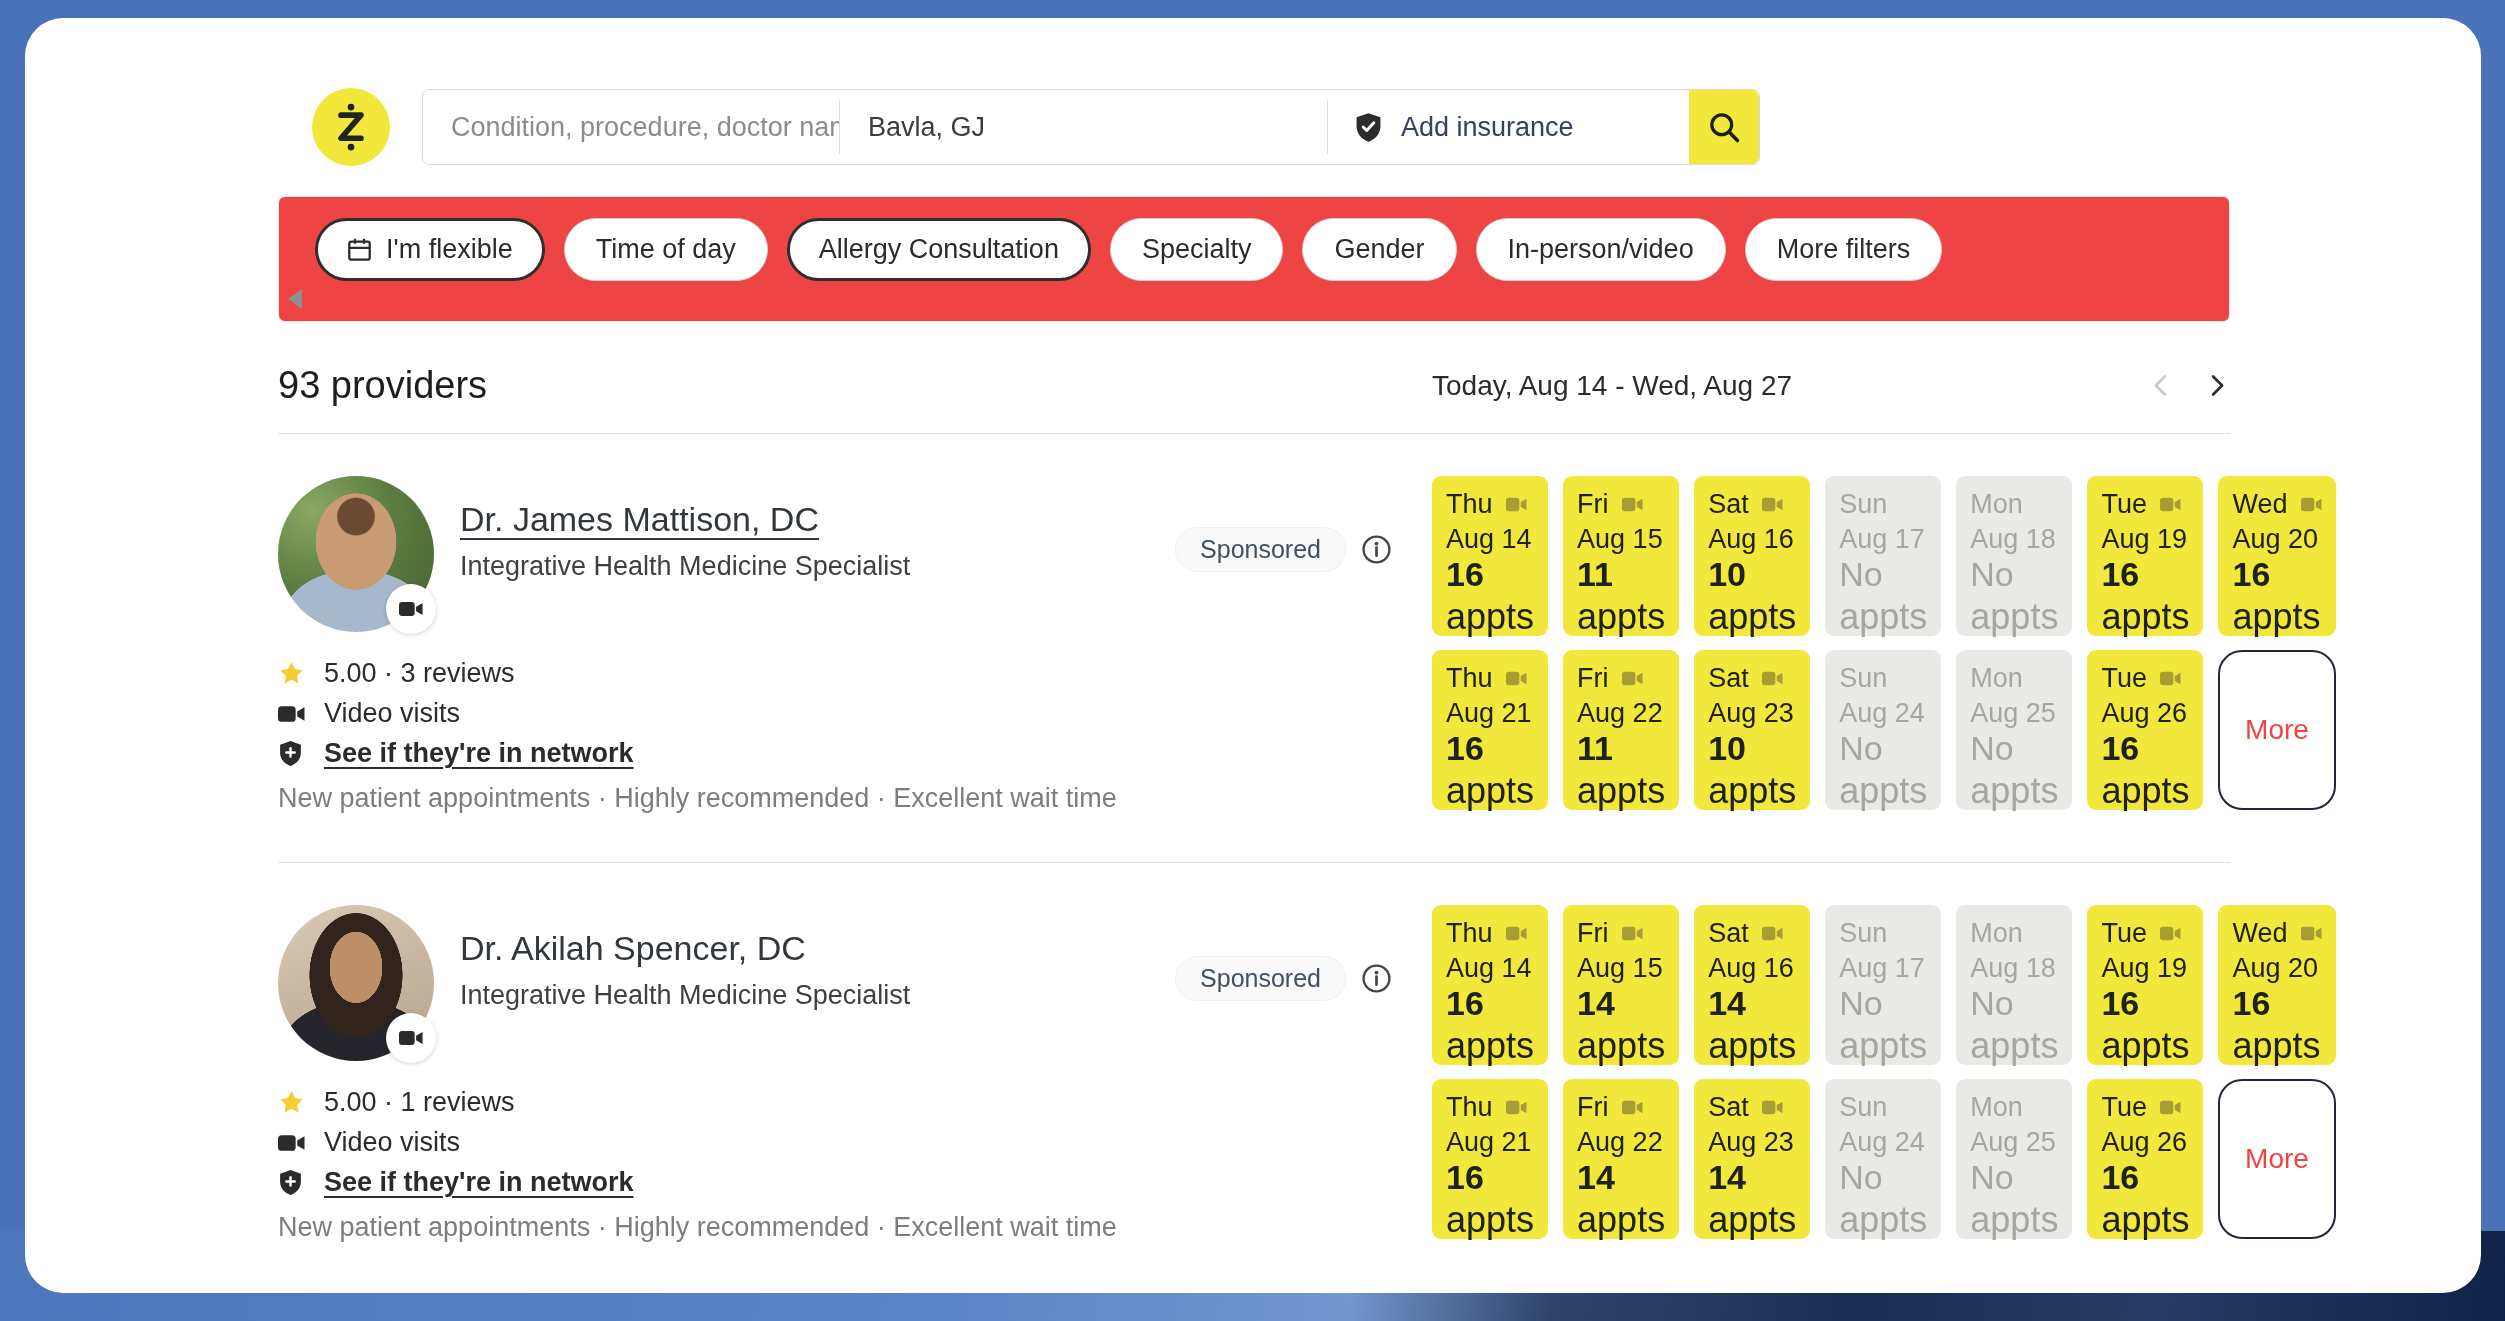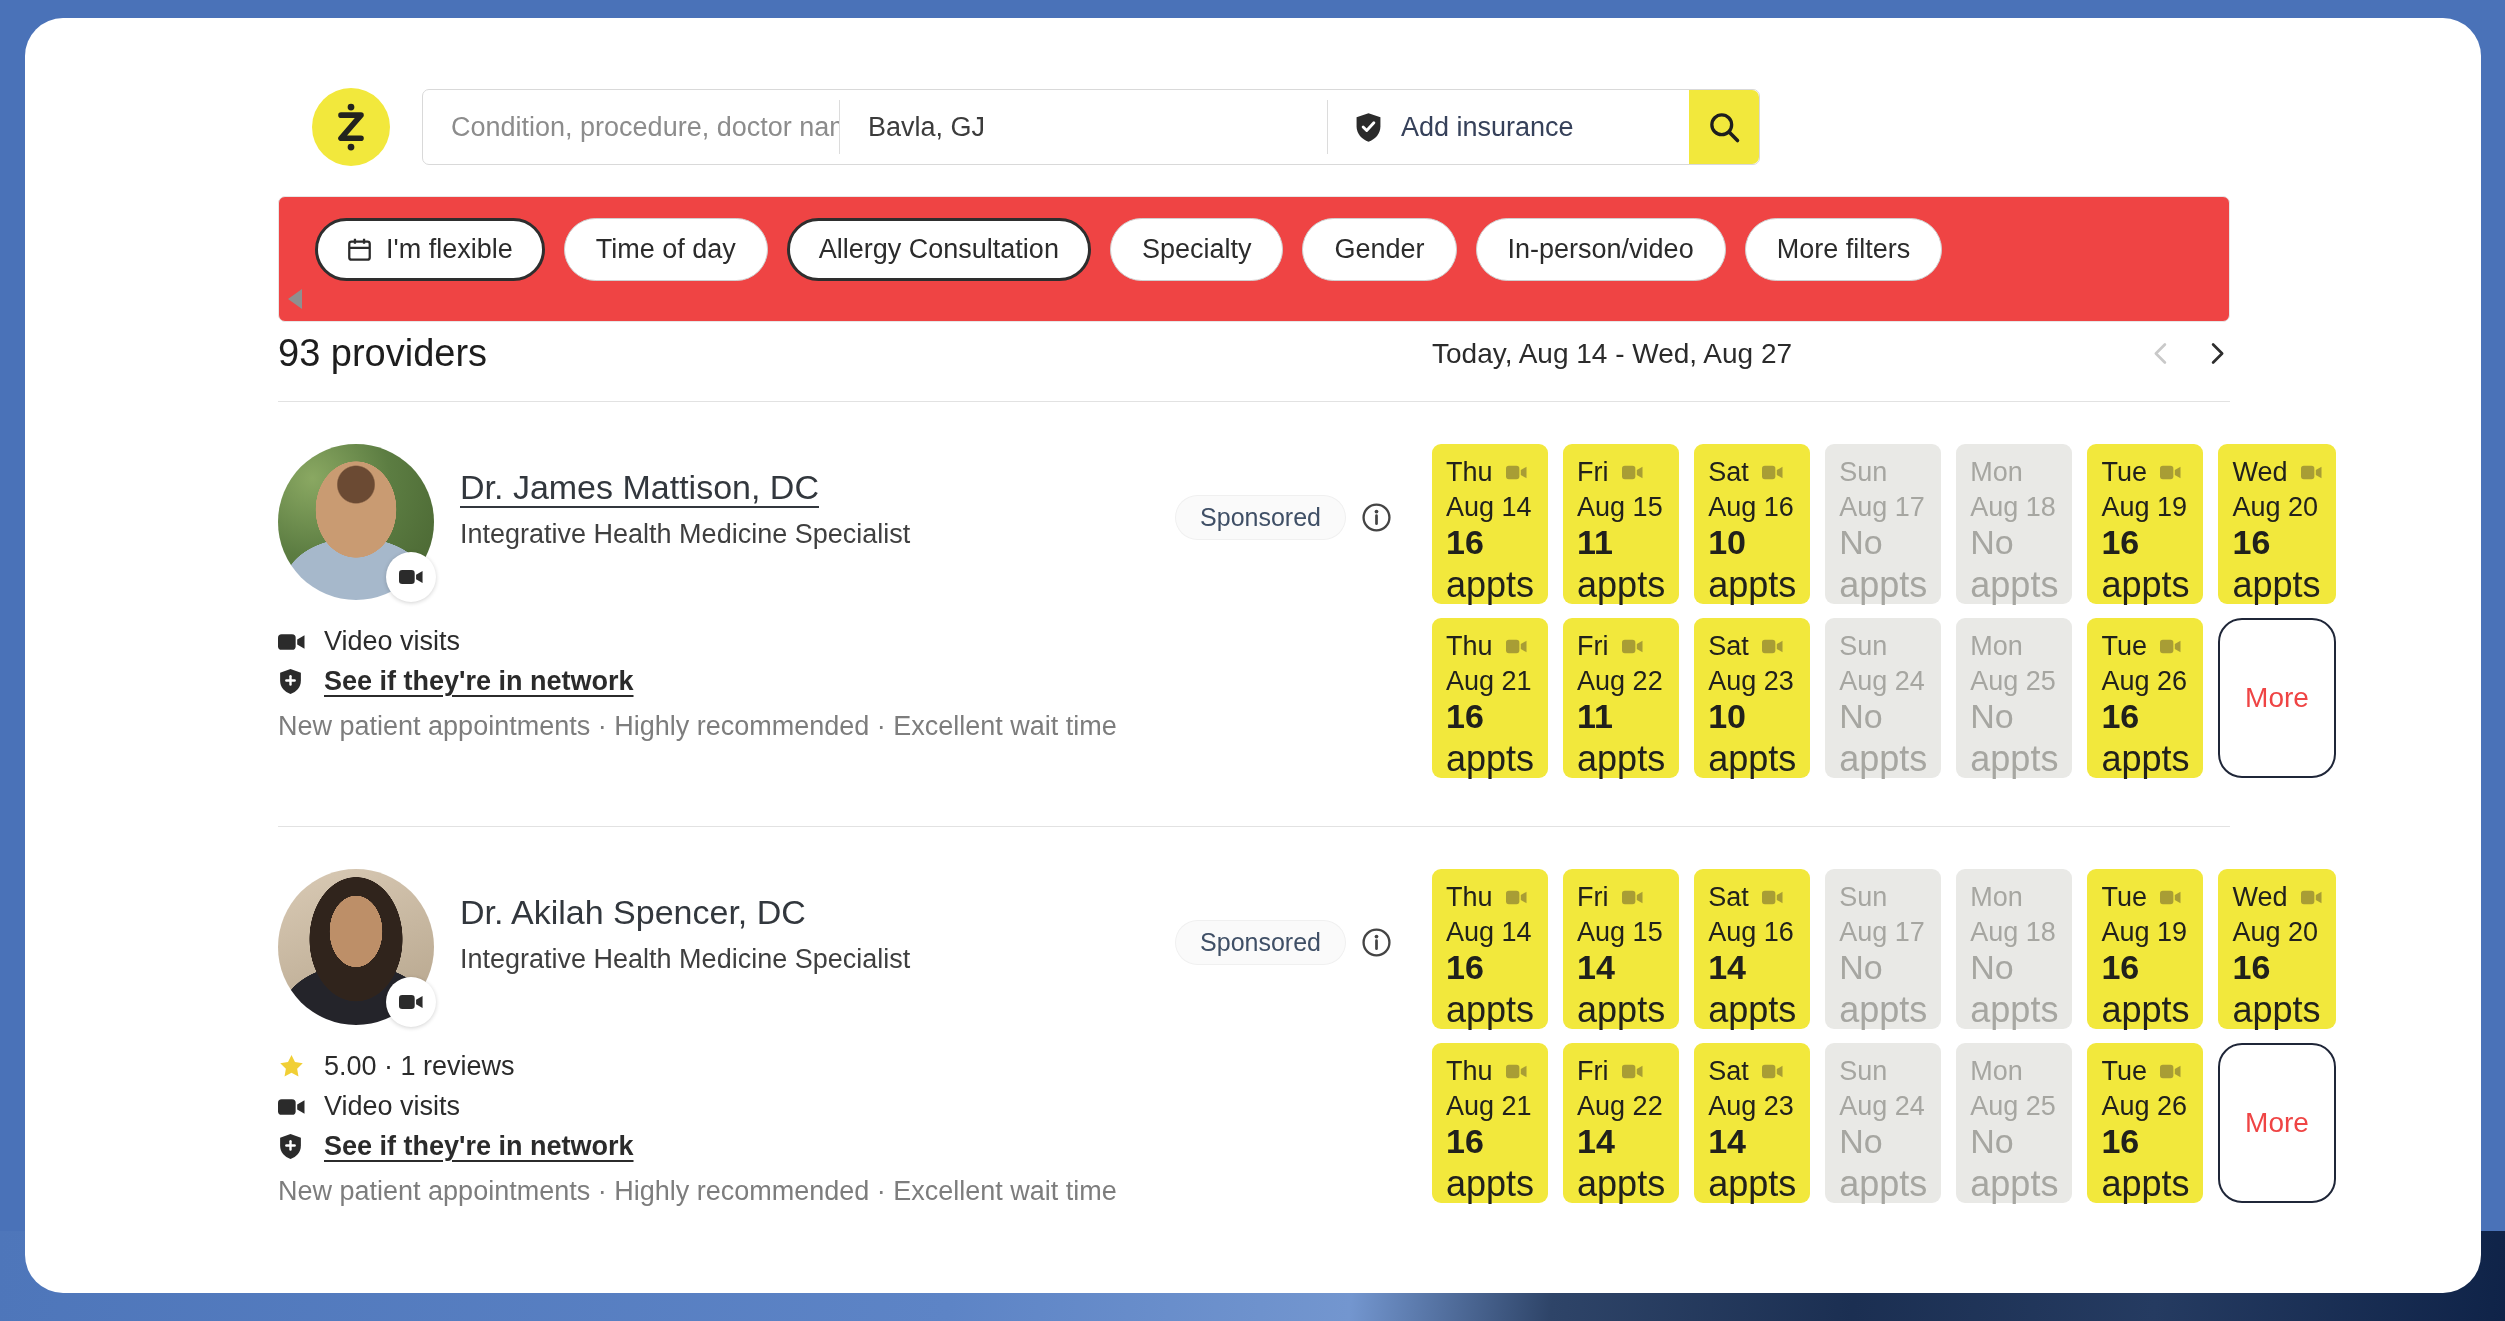--- a/index.html
+++ b/index.html
@@ -24,21 +24,21 @@
   .search-btn{width:70px;border:none;background:var(--accent-yellow,#f2e83c);border-radius:0 7px 7px 0;display:flex;align-items:center;justify-content:center;cursor:pointer;}
 
   
   .filter-box{position:relative;margin-top:30px;border:1px solid #e7e7e7;border-radius:7px;padding:21px 0 40px 36px;background:#ef4444;}
   .pills{display:flex;gap:19px;align-items:center;}
   .pill{height:63px;border-radius:999px;padding:12px 31px;font-family:"Liberation Sans",sans-serif;font-size:27px;color:#2b2b2b;background:#fff;border:1.5px solid #cfcfcf;display:inline-flex;align-items:center;gap:14px;white-space:nowrap;cursor:pointer;}
   .pill.sel{border:3px solid #2e2e2e;padding:0 29px;}
   .scroll-hint{position:absolute;left:9px;bottom:12px;width:0;height:0;border-top:10px solid transparent;border-bottom:10px solid transparent;border-right:14px solid #8f8f8f;cursor:pointer;}
 
   
-  .results-header{margin-top:10px;display:flex;justify-content:space-between;align-items:center;gap:28px;}
+  .results-header{margin-top:42px;display:flex;justify-content:space-between;align-items:center;gap:28px;}
   .results-header h1{margin:0;font-size:38px;font-weight:500;color:#1d1d1d;}
   .date-nav{width:798px;display:flex;align-items:center;justify-content:space-between;}
   .date-range{font-size:28px;color:#2b2b2b;white-space:nowrap;}
   .nav-btns{display:flex;gap:28px;align-items:center;}
   .nav{border:none;background:none;padding:0;cursor:pointer;color:#2e2e2e;display:flex;}
   .nav.disabled{color:#c9c9c9;}
   .hdivider{height:1px;background:#e2e2e2;margin-top:26px;}
 
   
   .provider{display:flex;align-items:flex-start;padding:42px 0 48px;}
@@ -191,20 +191,28 @@
               </span>
             </div>
             <div class="pnames">
               <a class="pname u">Dr. James Mattison, DC</a>
               <div class="pspec">Integrative Health Medicine Specialist</div>
             </div>
           </div>
           <div class="pdetails">
             <div class="drow">
               <span class="ic">
+                  <svg viewBox="0 0 24 24" width="27" height="27">
+                    <path d="M12 1.8 l3.1 6.3 6.9 1 -5 4.9 1.2 6.9 -6.2 -3.3 -6.2 3.3 1.2 -6.9 -5 -4.9 6.9 -1 Z" fill="#f1cf35"></path>
+                  </svg>
+                </span>
+              <span>5.00 · 3 reviews</span>
+            </div>
+            <div class="drow">
+              <span class="ic">
                   <svg viewBox="0 0 26 17" width="27" height="18">
                     <rect x="0" y="1" width="17" height="15" rx="3.5" fill="#2b2b2b"></rect>
                     <path d="M18.5 6 L25.5 2 V15 L18.5 11 Z" fill="#2b2b2b"></path>
                   </svg>
                 </span>
               <span>Video visits</span>
             </div>
             <div class="drow">
               <span class="ic">
                   <svg viewBox="0 0 24 26" width="25" height="27">

